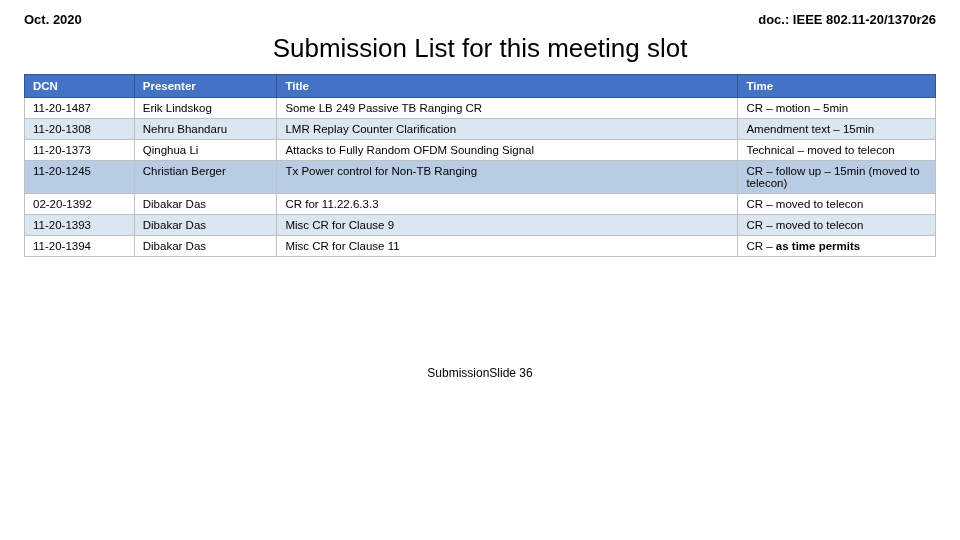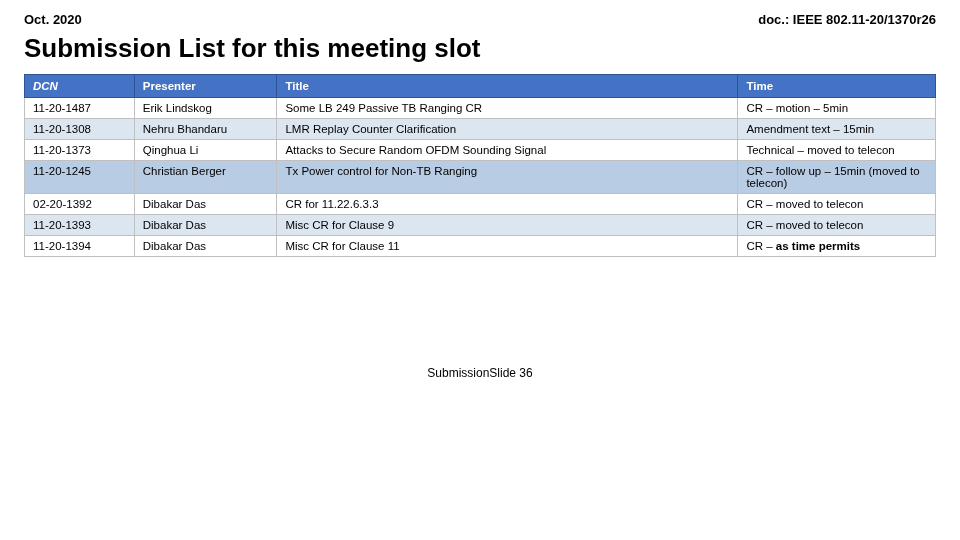--- a/index.html
+++ b/index.html
@@ -27,22 +27,23 @@
     }
     .top-left {
       font-size: 13px;
       font-weight: bold;
     }
     .top-right {
       font-size: 13px;
       font-weight: bold;
     }
     .page-title {
+      text-align: center;
       font-size: 26px;
-      font-weight: bold;
+      font-weight: normal;
       margin-bottom: 10px;
     }
     table {
       width: 100%;
       border-collapse: collapse;
       font-size: 11.5px;
     }
     thead tr th {
       background: #4472c4;
       color: #fff;
@@ -58,21 +59,21 @@
     }
     tbody tr:nth-child(odd) {
       background: #fff;
     }
     tbody tr:nth-child(even) {
       background: #dce6f1;
     }
     .row-highlight {
       background: #b8cce4 !important;
     }
-    .col-dcn { width: 100px; font-style: italic; }
+    .col-dcn { width: 100px; }
     .col-presenter { width: 130px; }
     .col-title { width: 420px; }
     .col-time { width: 180px; }
     .footer {
       display: flex;
       justify-content: center;
       align-items: flex-end;
       margin-top: auto;
       padding-top: 8px;
       font-size: 12px;
@@ -107,21 +108,21 @@
         </tr>
         <tr>
           <td>11-20-1308</td>
           <td>Nehru Bhandaru</td>
           <td>LMR Replay Counter Clarification</td>
           <td>Amendment text – 15min</td>
         </tr>
         <tr>
           <td>11-20-1373</td>
           <td>Qinghua Li</td>
-          <td>Attacks to Secure Random OFDM Sounding Signal</td>
+          <td>Attacks to Fully Random OFDM Sounding Signal</td>
           <td>Technical – moved to telecon</td>
         </tr>
         <tr class="row-highlight">
           <td>11-20-1245</td>
           <td>Christian Berger</td>
           <td>Tx Power control for Non-TB Ranging</td>
           <td>CR – follow up – 15min (moved to telecon)</td>
         </tr>
         <tr>
           <td>02-20-1392</td>

